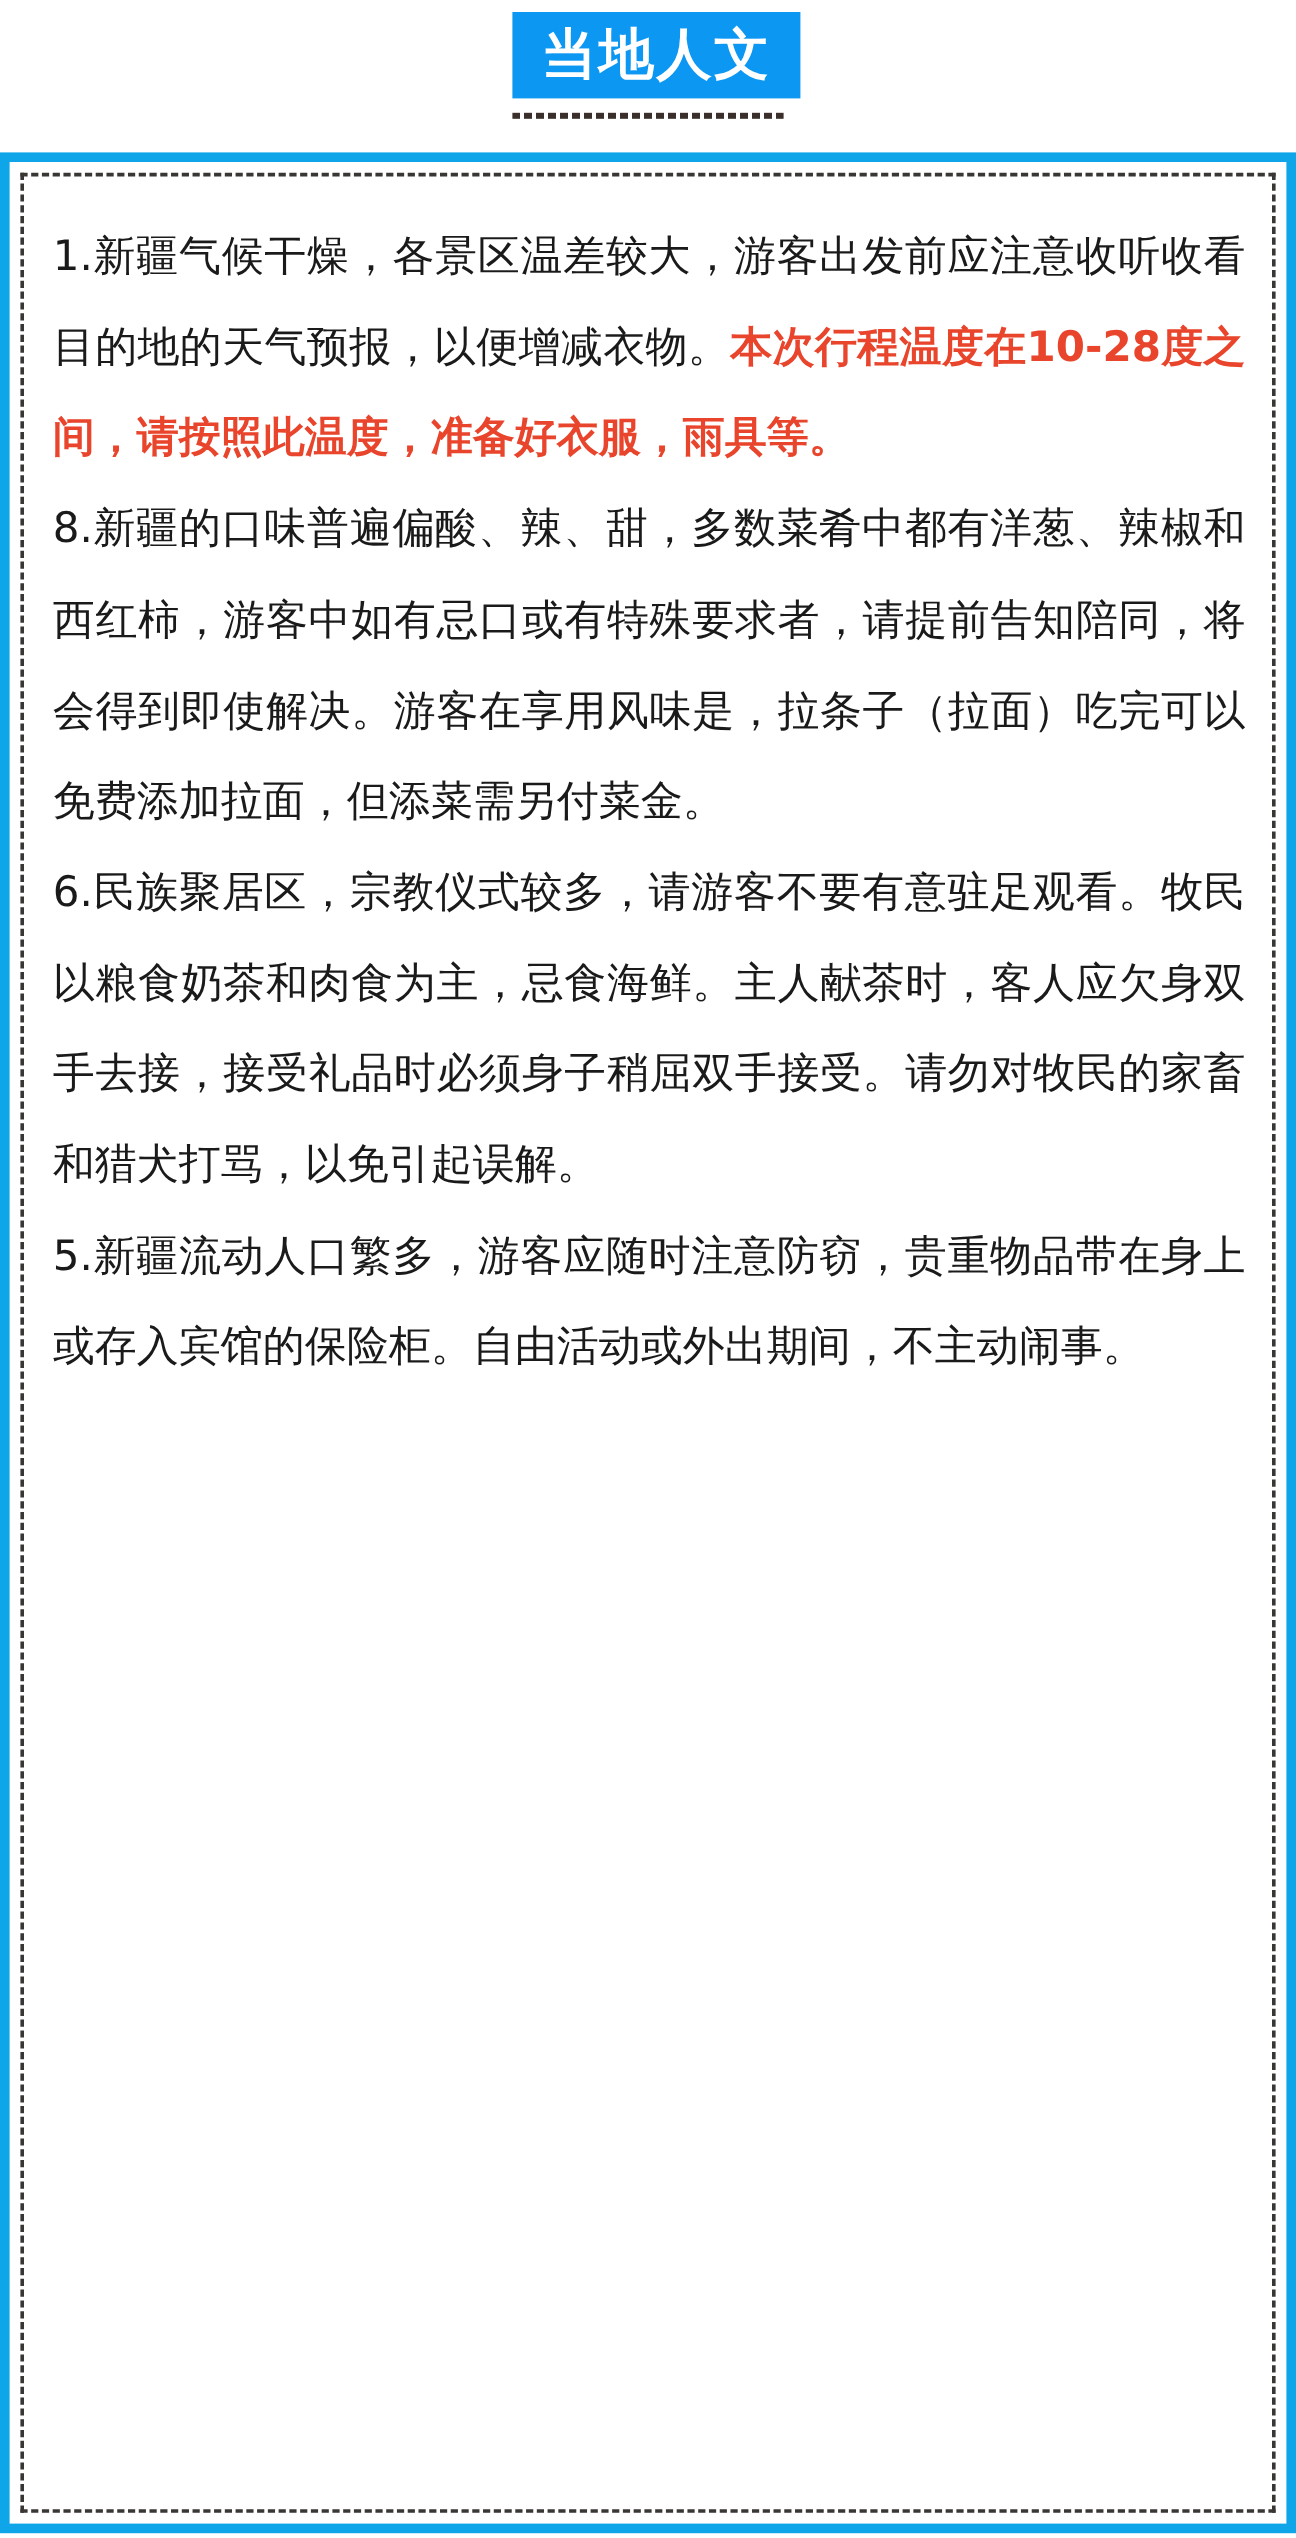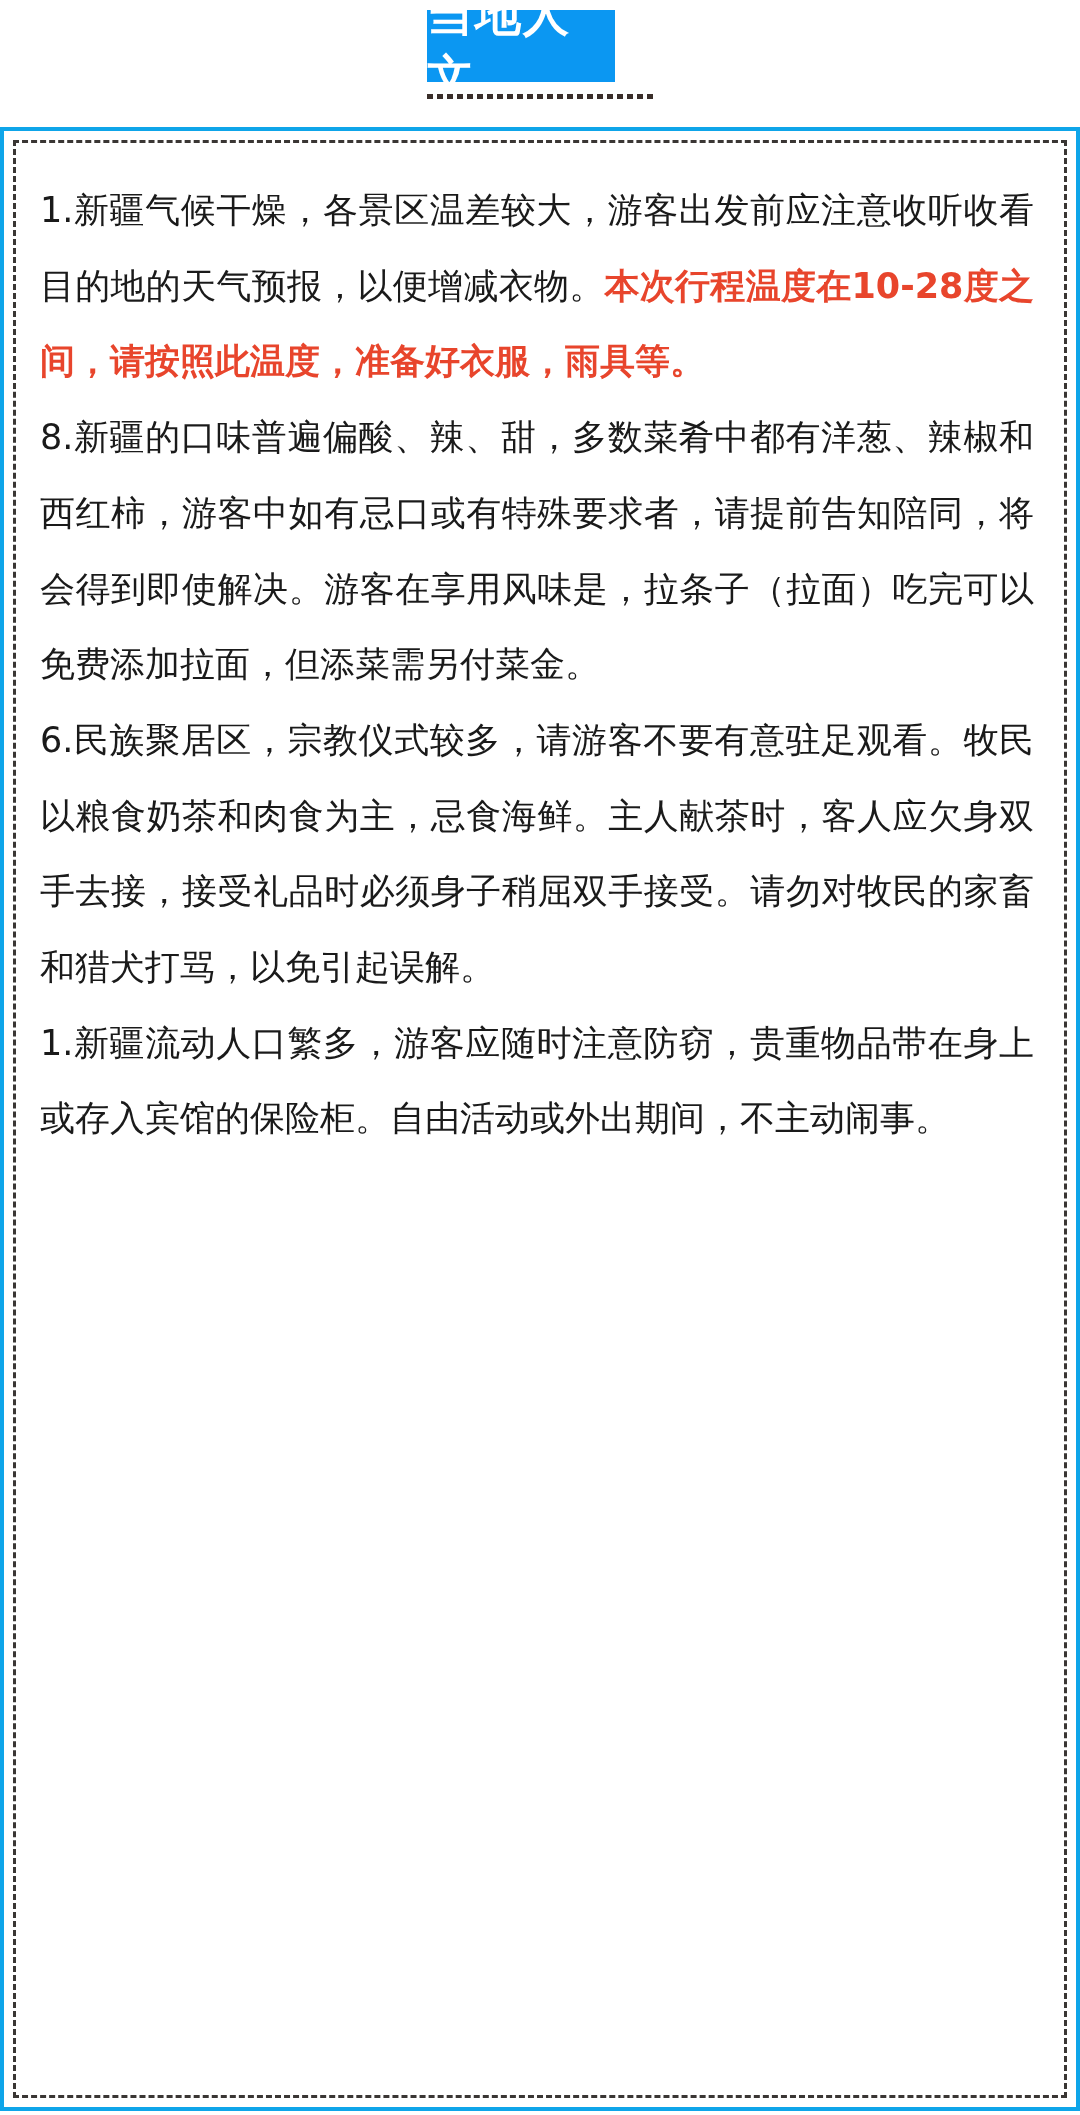--- a/index.html
+++ b/index.html
@@ -1,24 +1,24 @@
 <!DOCTYPE html>
 <html><head>
 <meta charset="utf-8">
 <style>
   html, body { margin: 0; padding: 0; background: #ffffff; }
   body { width: 1080px; height: 2115px; position: relative; overflow: hidden;
          font-family: "DejaVu Sans", "Liberation Sans", sans-serif; }
-  .title-box { position: absolute; left: 427px; top: 10px; width: 188px; height: 72px;
+  .title-box { position: absolute; left: 427px; top: 10px; width: 240px; height: 72px;
                background: #0b97f2; color: #ffffff; font-size: 46px; font-weight: bold;
                display: flex; align-items: center; justify-content: center; letter-spacing: 2px; }
   .title-dots { position: absolute; left: 427px; top: 94px; width: 226px; height: 5px;
                 background-image: repeating-linear-gradient(90deg, #3a2f2a 0 6px, transparent 6px 10px); }
   .frame { position: absolute; left: 0; top: 127px; width: 1080px; height: 1984px;
-           box-sizing: border-box; border: 4px solid #0ea5e9; background: #fff; }
+           box-sizing: border-box; border: 8px solid #0ea5e9; background: #fff; }
   .dashed { position: absolute; left: 9px; top: 9px; right: 9px; bottom: 9px;
             border: 3px dashed #3a3634; }
   .content { position: absolute; left: 36px; top: 42px; width: 994px;
              font-size: 35px; line-height: 75.7px; color: #1a1a1a; text-align: justify; }
   .content p { margin: 0; }
   .red { color: #e8452c; font-weight: bold; }
 </style>
 </head>
 <body>
 
@@ -26,15 +26,15 @@
   <span>当地人文</span>
 </div>
 <div class="title-dots"></div>
 
 <div class="frame">
   <div class="dashed"></div>
   <div class="content">
     <p><span>1.新疆气候干燥，各景区温差较大，游客出发前应注意收听收看目的地的天气预报，以便增减衣物。</span><span class="red">本次行程温度在10-28度之间，请按照此温度，准备好衣服，雨具等。</span></p>
     <p><span>8.新疆的口味普遍偏酸、辣、甜，多数菜肴中都有洋葱、辣椒和西红柿，游客中如有忌口或有特殊要求者，请提前告知陪同，将会得到即使解决。游客在享用风味是，拉条子（拉面）吃完可以免费添加拉面，但添菜需另付菜金。</span></p>
     <p><span>6.民族聚居区，宗教仪式较多，请游客不要有意驻足观看。牧民以粮食奶茶和肉食为主，忌食海鲜。主人献茶时，客人应欠身双手去接，接受礼品时必须身子稍屈双手接受。请勿对牧民的家畜和猎犬打骂，以免引起误解。</span></p>
-    <p><span>1.新疆流动人口繁多，游客应随时注意防窃，贵重物品带在身上或存入宾馆的保险柜。自由活动或外出期间，不主动闹事。</span></p>
+    <p><span>5.新疆流动人口繁多，游客应随时注意防窃，贵重物品带在身上或存入宾馆的保险柜。自由活动或外出期间，不主动闹事。</span></p>
   </div>
 </div>
 
 </body></html>

